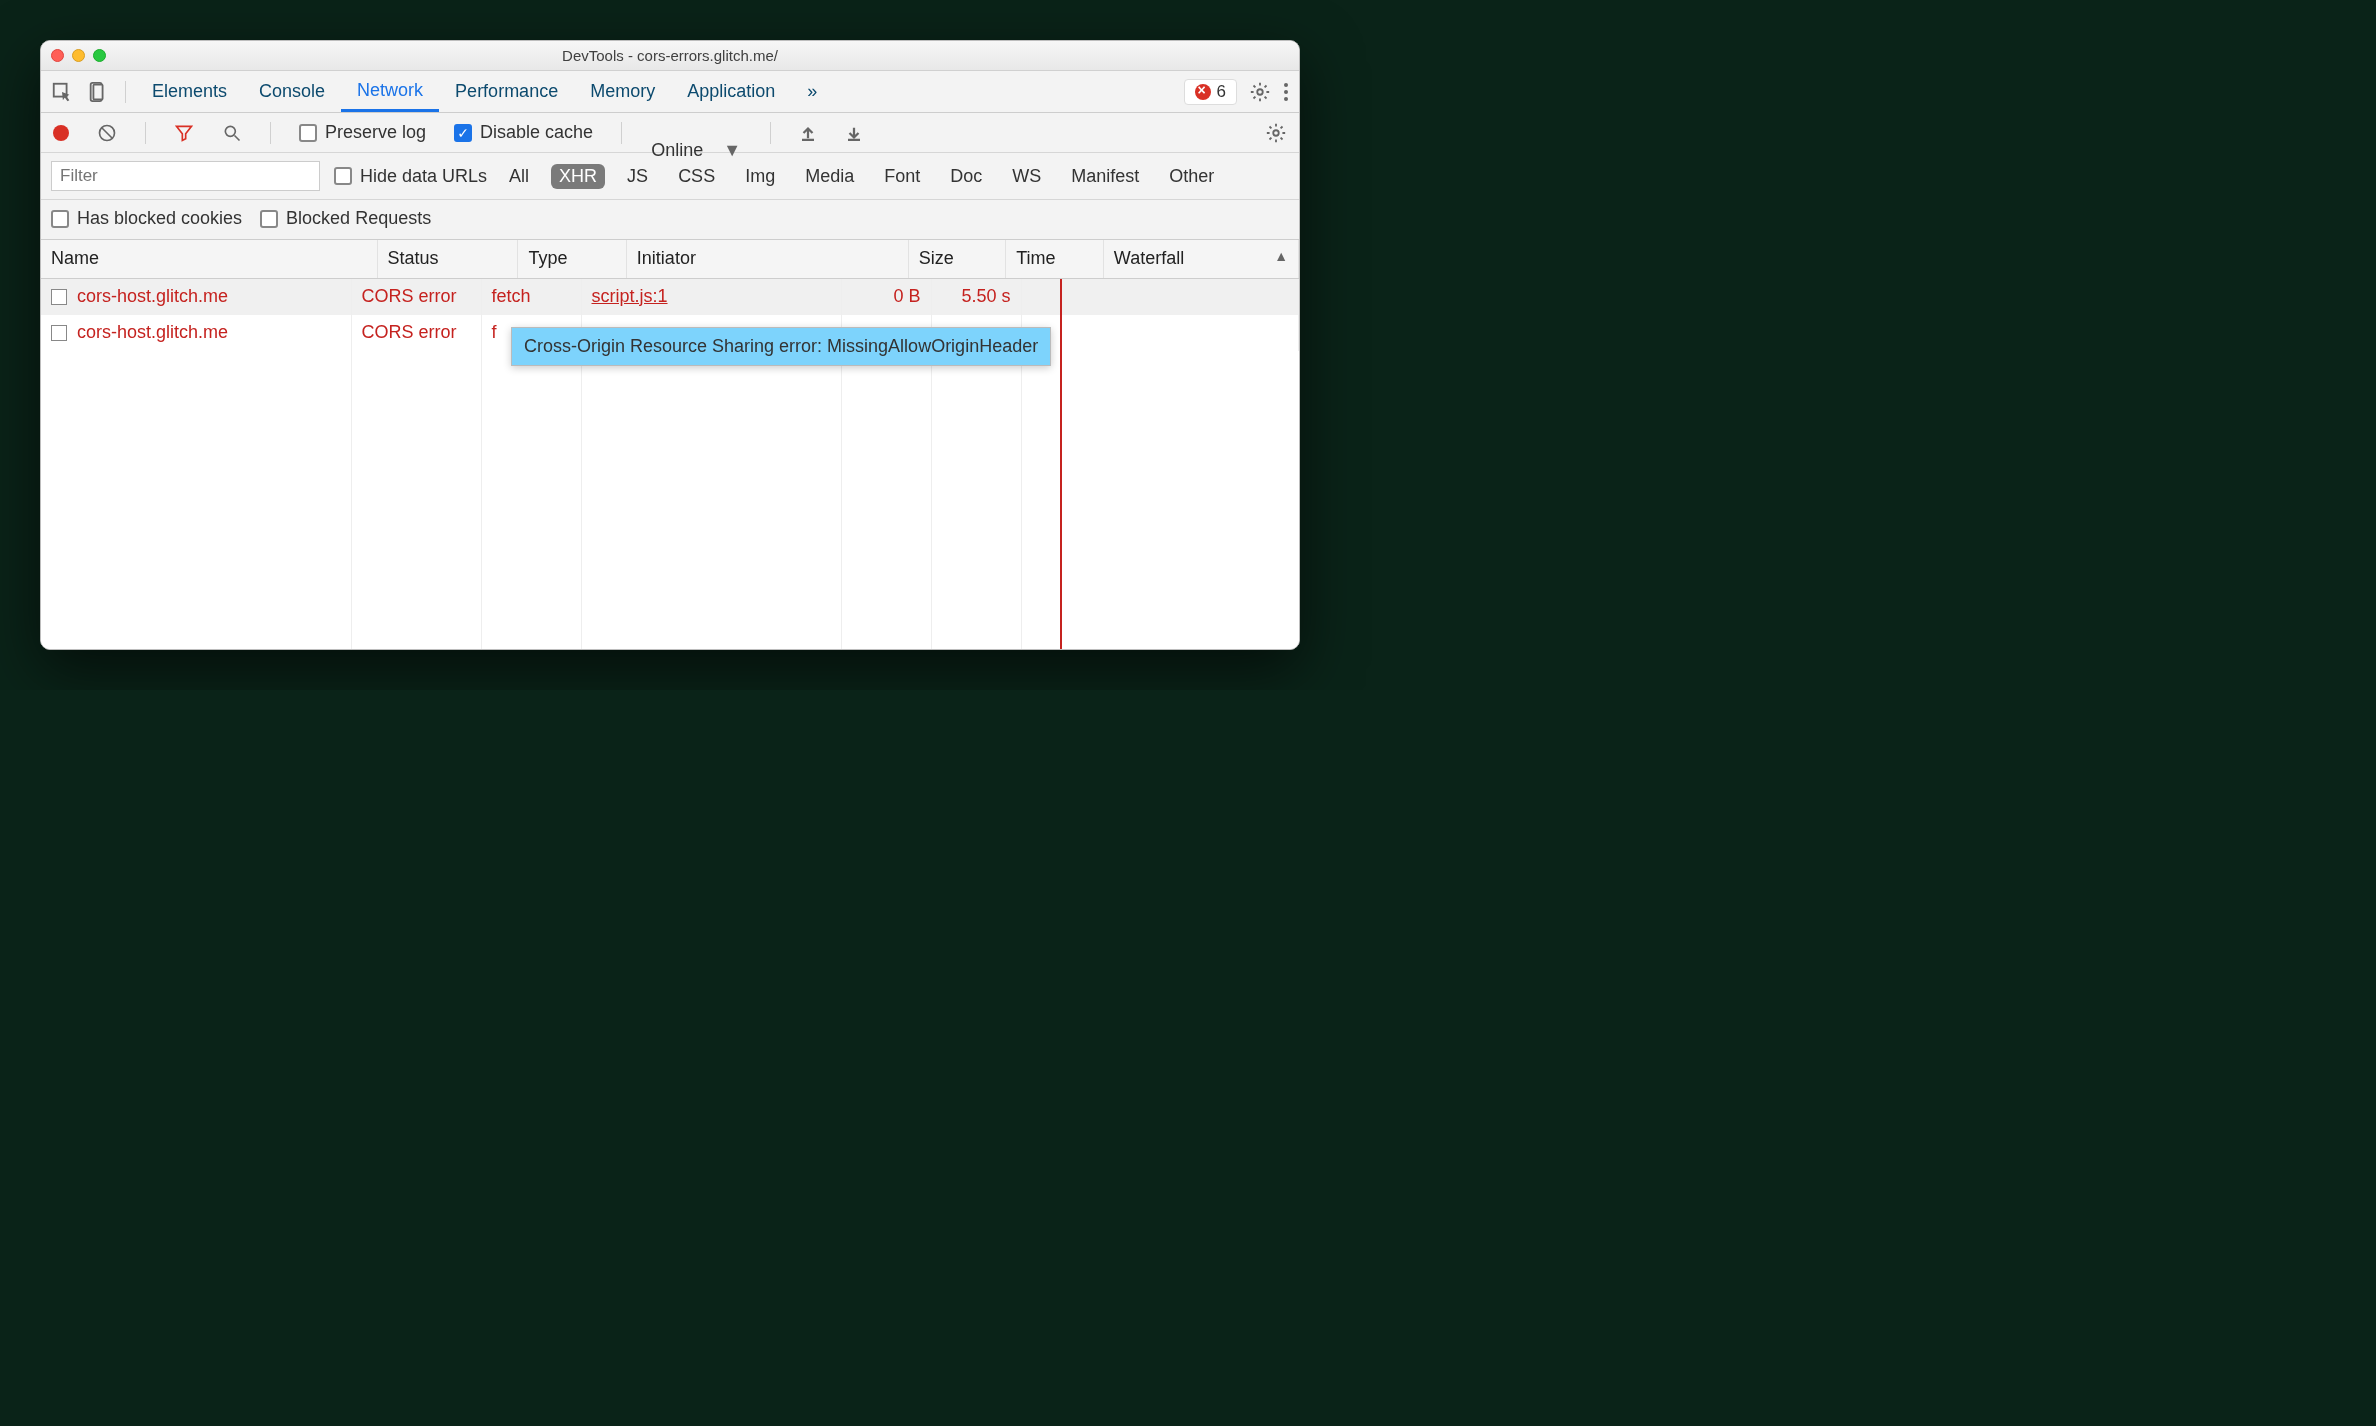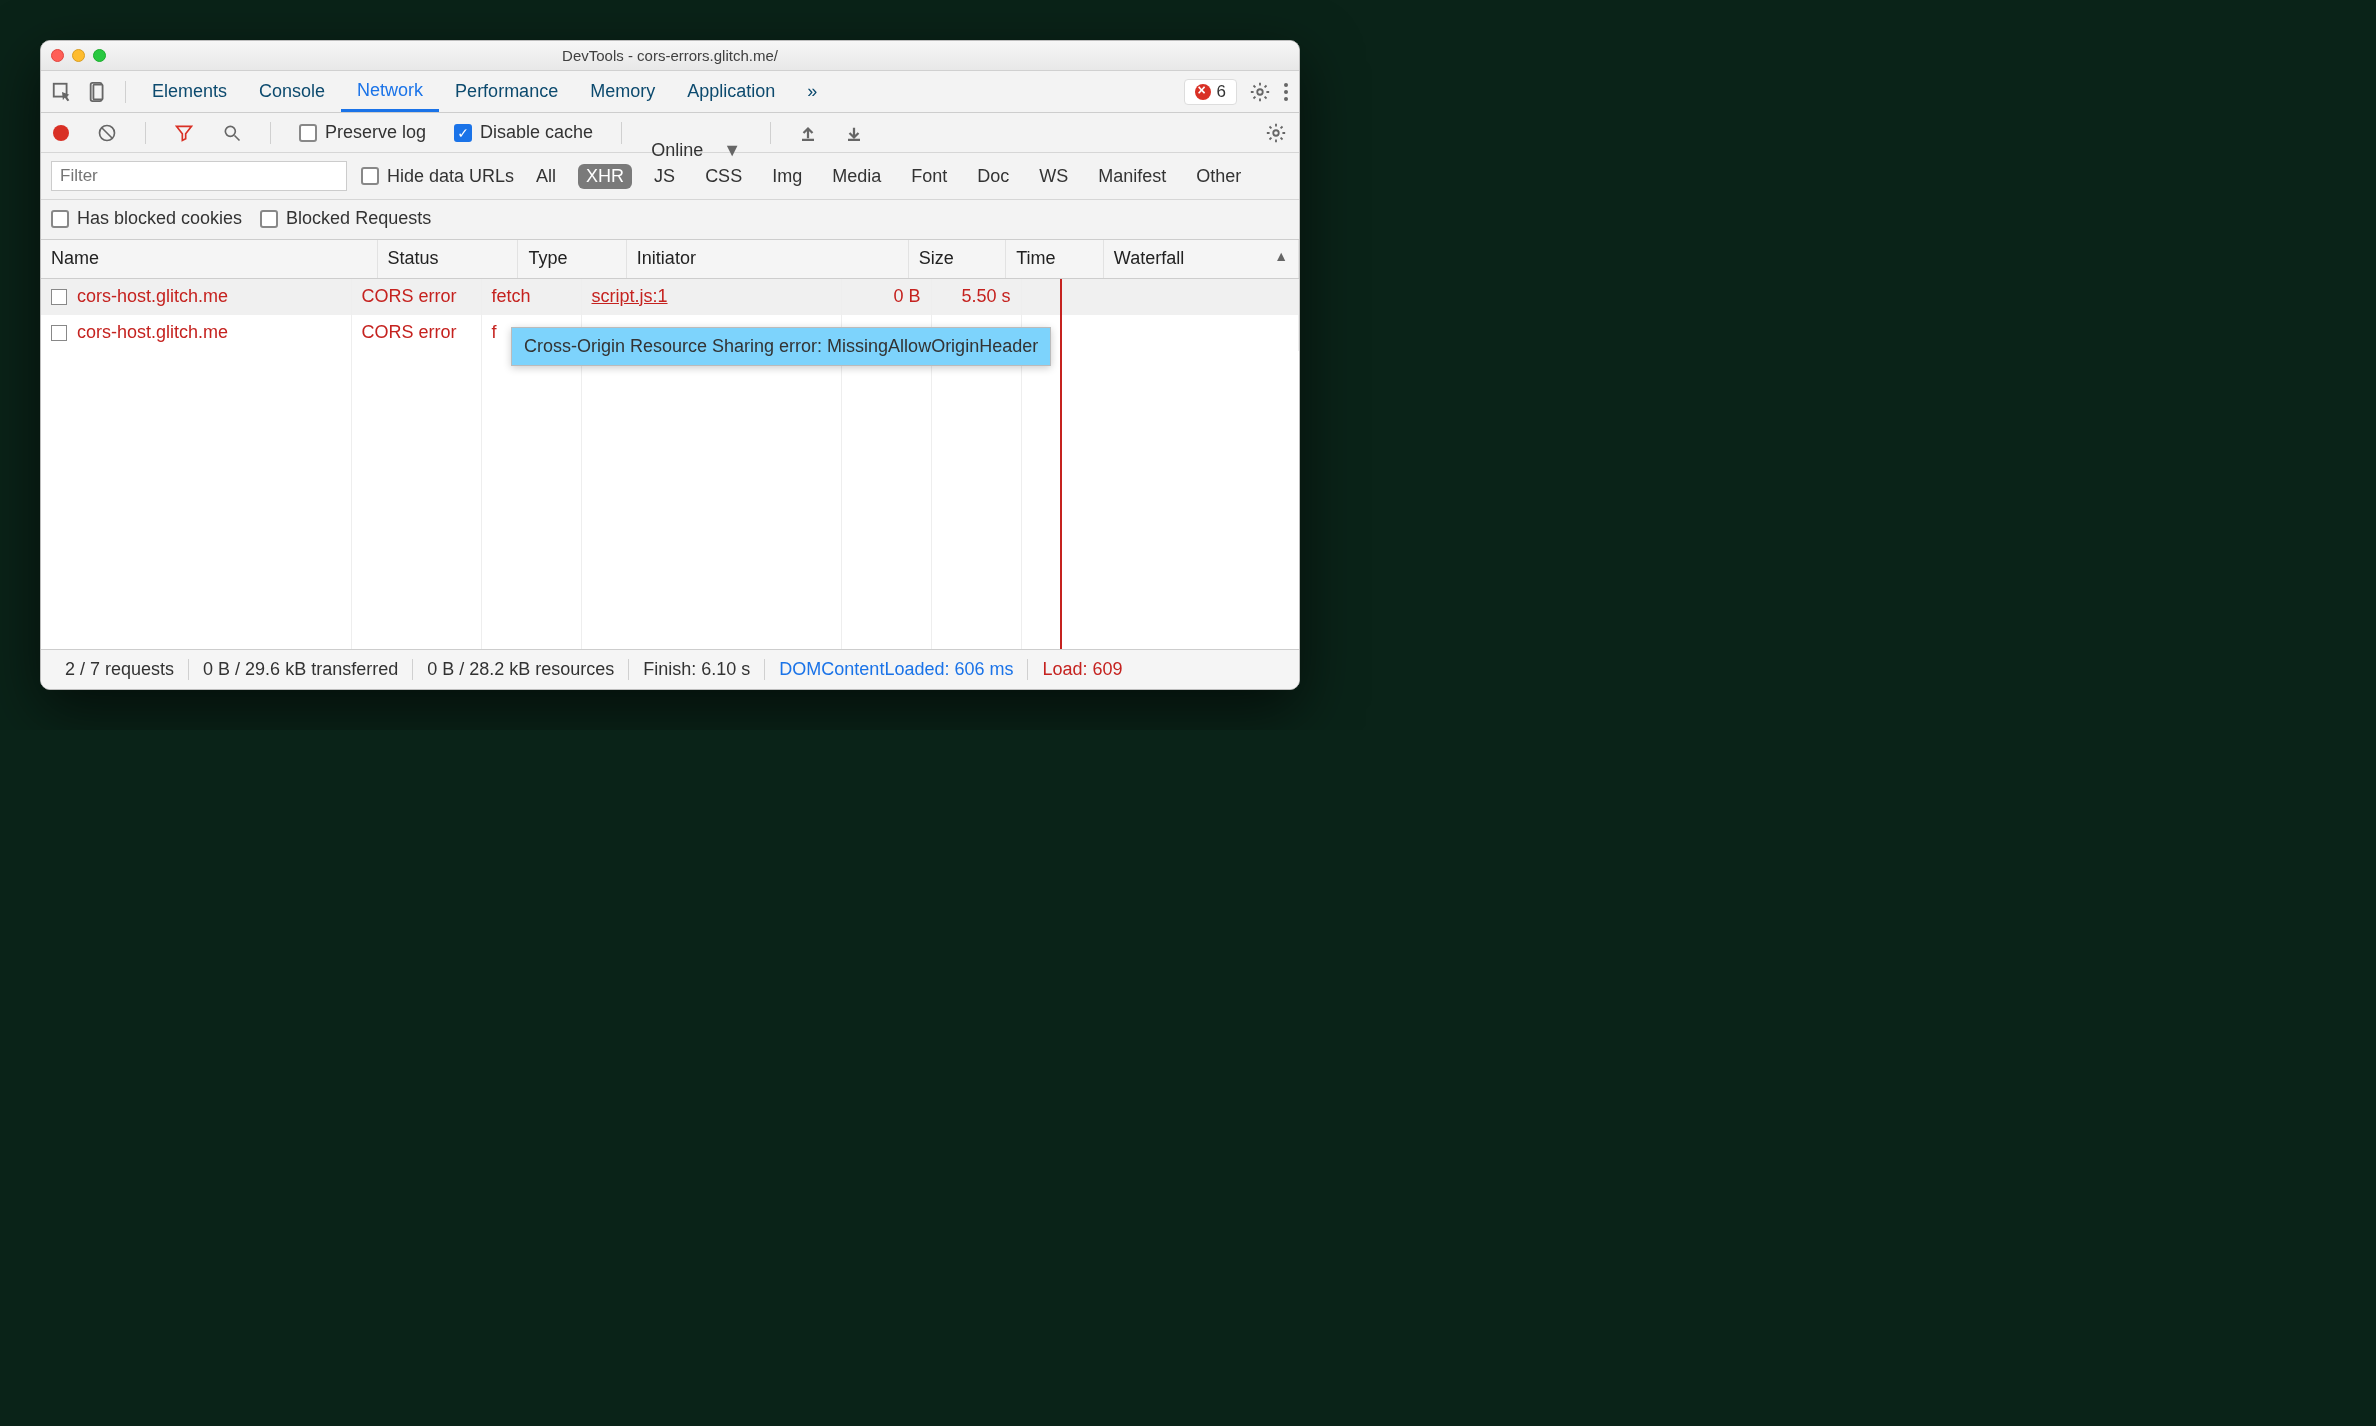--- a/index.html
+++ b/index.html
@@ -72,21 +72,21 @@
   .cb.checked { background:#1a73e8; border-color:#1a73e8; }
   .cb.checked::after { content:"✓"; color:#fff; font-size:14px; line-height:1; }
   .throttle { display:flex; align-items:center; gap:20px; border:1px solid transparent;margin-top:36px; }
   
   .filterbar {
     display:flex; align-items:center; flex-wrap:wrap; gap:10px 14px;
     padding:8px 10px; background:#f3f3f3; border-bottom:1px solid #d6d6d6;
     font-size:18px;
   }
   .filter-input {
-    width:296px; height:30px; border:1px solid #ccc; background:#fff;
+    width:269px; height:30px; border:1px solid #ccc; background:#fff;
     padding:0 8px; font-size:17px; color:#888;
   }
   .ftype { padding:2px 8px; }
   .ftype.sel { background:#7a7a7a; color:#fff; border-radius:6px; }
   .frow2 { display:flex; gap:18px; padding:8px 10px 10px; background:#f3f3f3; border-bottom:1px solid #cdcdcd; font-size:18px;}
   .chk { display:flex; align-items:center; gap:8px; }
   
   .grid { position:relative; }
   .grid table { width:100%; border-collapse:collapse; font-size:18px; }
   .grid th {
@@ -335,22 +335,14 @@
             <td></td>
             <td></td>
             <td></td>
           </tr>
         </tbody>
       </table>
       <div class="tooltip">Cross-Origin Resource Sharing error: MissingAllowOriginHeader</div>
     </div>
   </div>
 
-  <div class="status">
-    <div class="seg">2 / 7 requests</div>
-    <div class="seg">0 B / 29.6 kB transferred</div>
-    <div class="seg">0 B / 28.2 kB resources</div>
-    <div class="seg">Finish: 6.10 s</div>
-    <div class="seg blue">DOMContentLoaded: 606 ms</div>
-    <div class="seg red">Load: 609</div>
-  </div>
 
 </div>
 
 </body></html>

